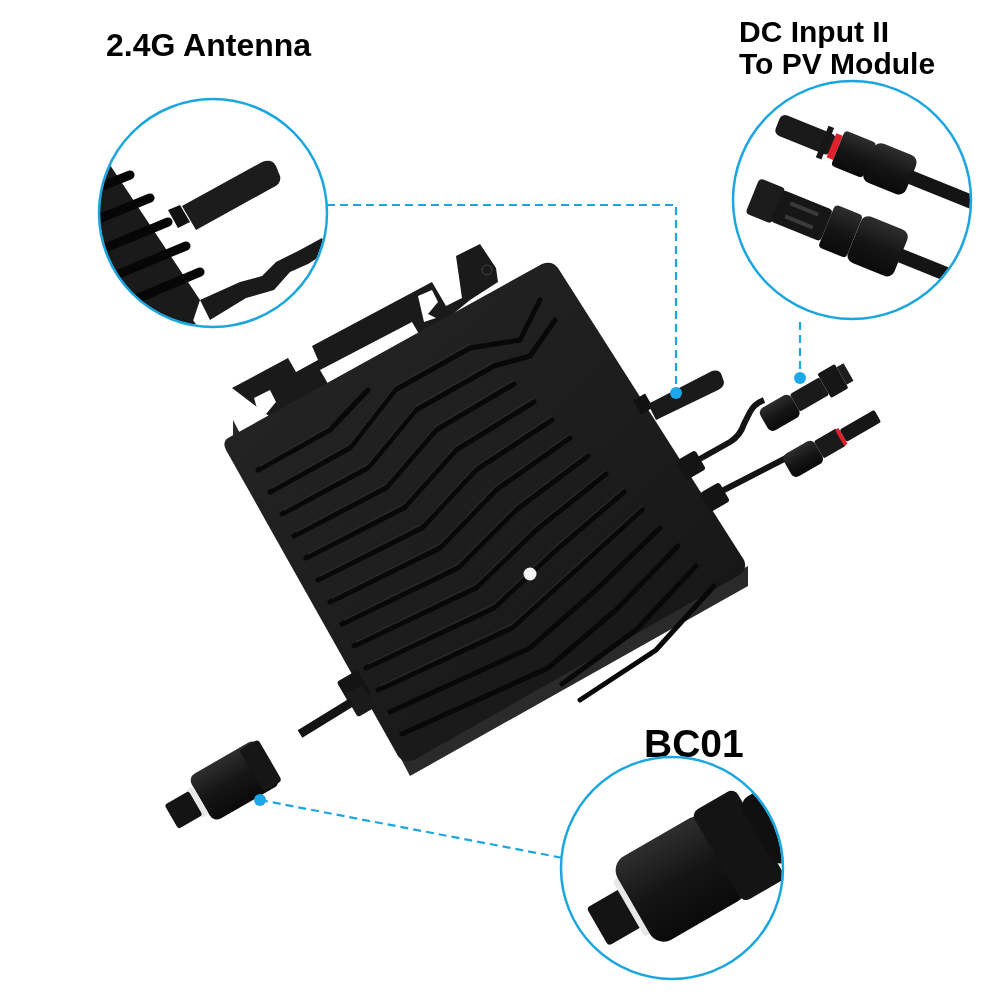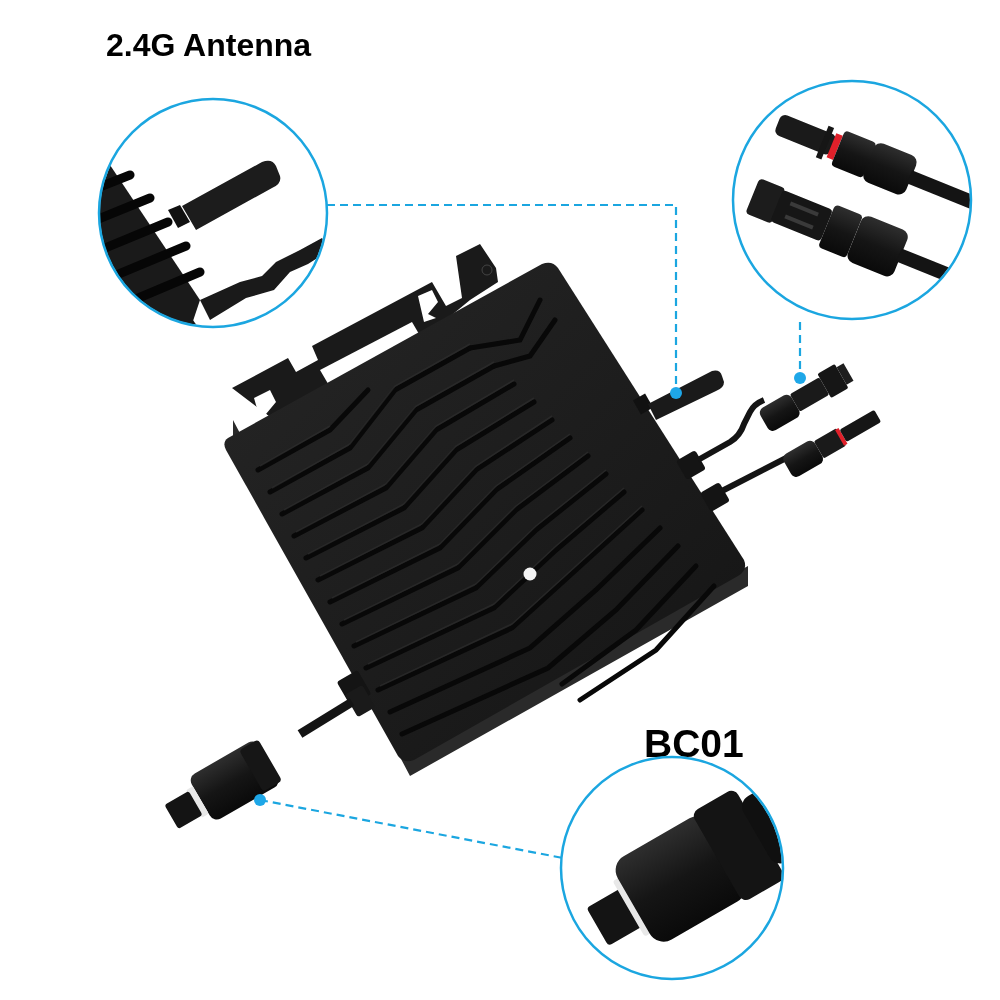--- a/index.html
+++ b/index.html
@@ -9,20 +9,22 @@
     .label-dc { left: 739px; top: 16px; font-size: 30px; }
     .label-dc span { display: block; }
     .label-bc01 { left: 644px; top: 723px; font-size: 39px; }
     svg.scene { position: absolute; left: 0; top: 0; }
   </style>
 </head>
 <body>
 
 <div class="label label-antenna">2.4G Antenna</div>
 <div class="label label-dc">
+  <span>DC Input II</span>
+  <span>To PV Module</span>
 </div>
 <div class="label label-bc01">BC01</div>
 
 <svg class="scene" width="1000" height="1000" viewBox="0 0 1000 1000">
   <defs>
     <clipPath id="clipA">
         <circle cx="213" cy="213" r="113"></circle>
       </clipPath>
     <clipPath id="clipB">
         <circle cx="852" cy="200" r="118"></circle>

